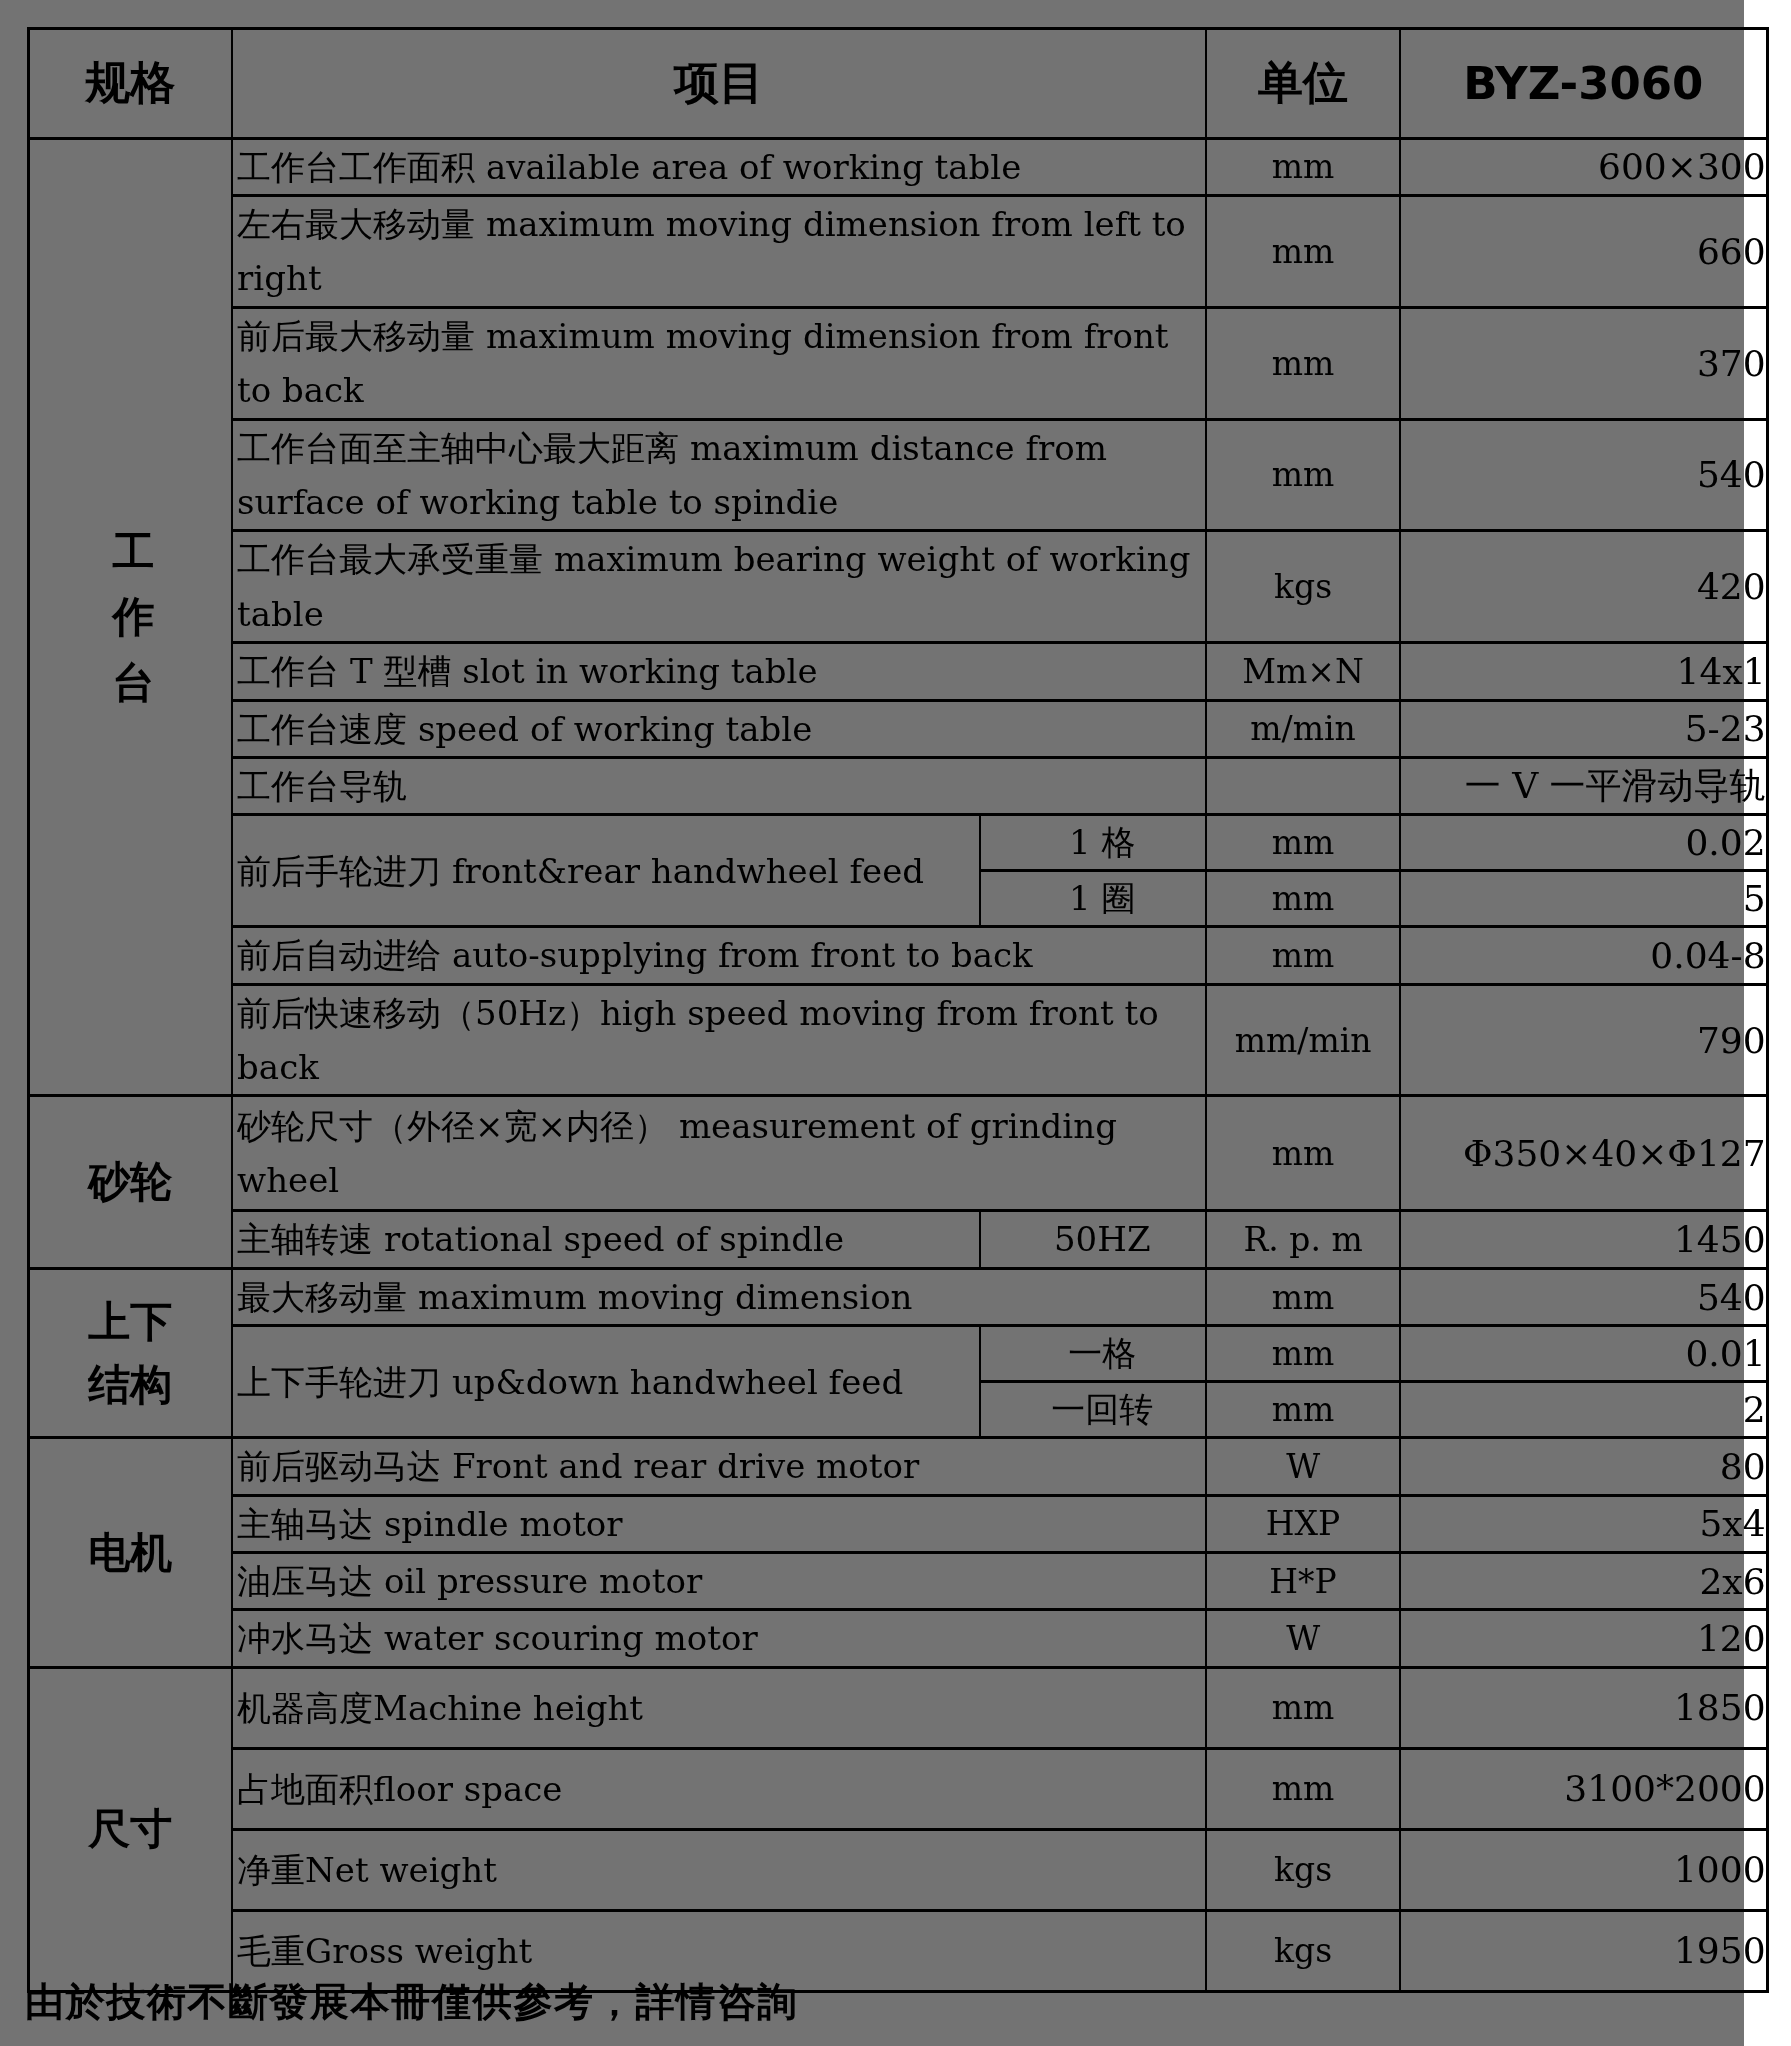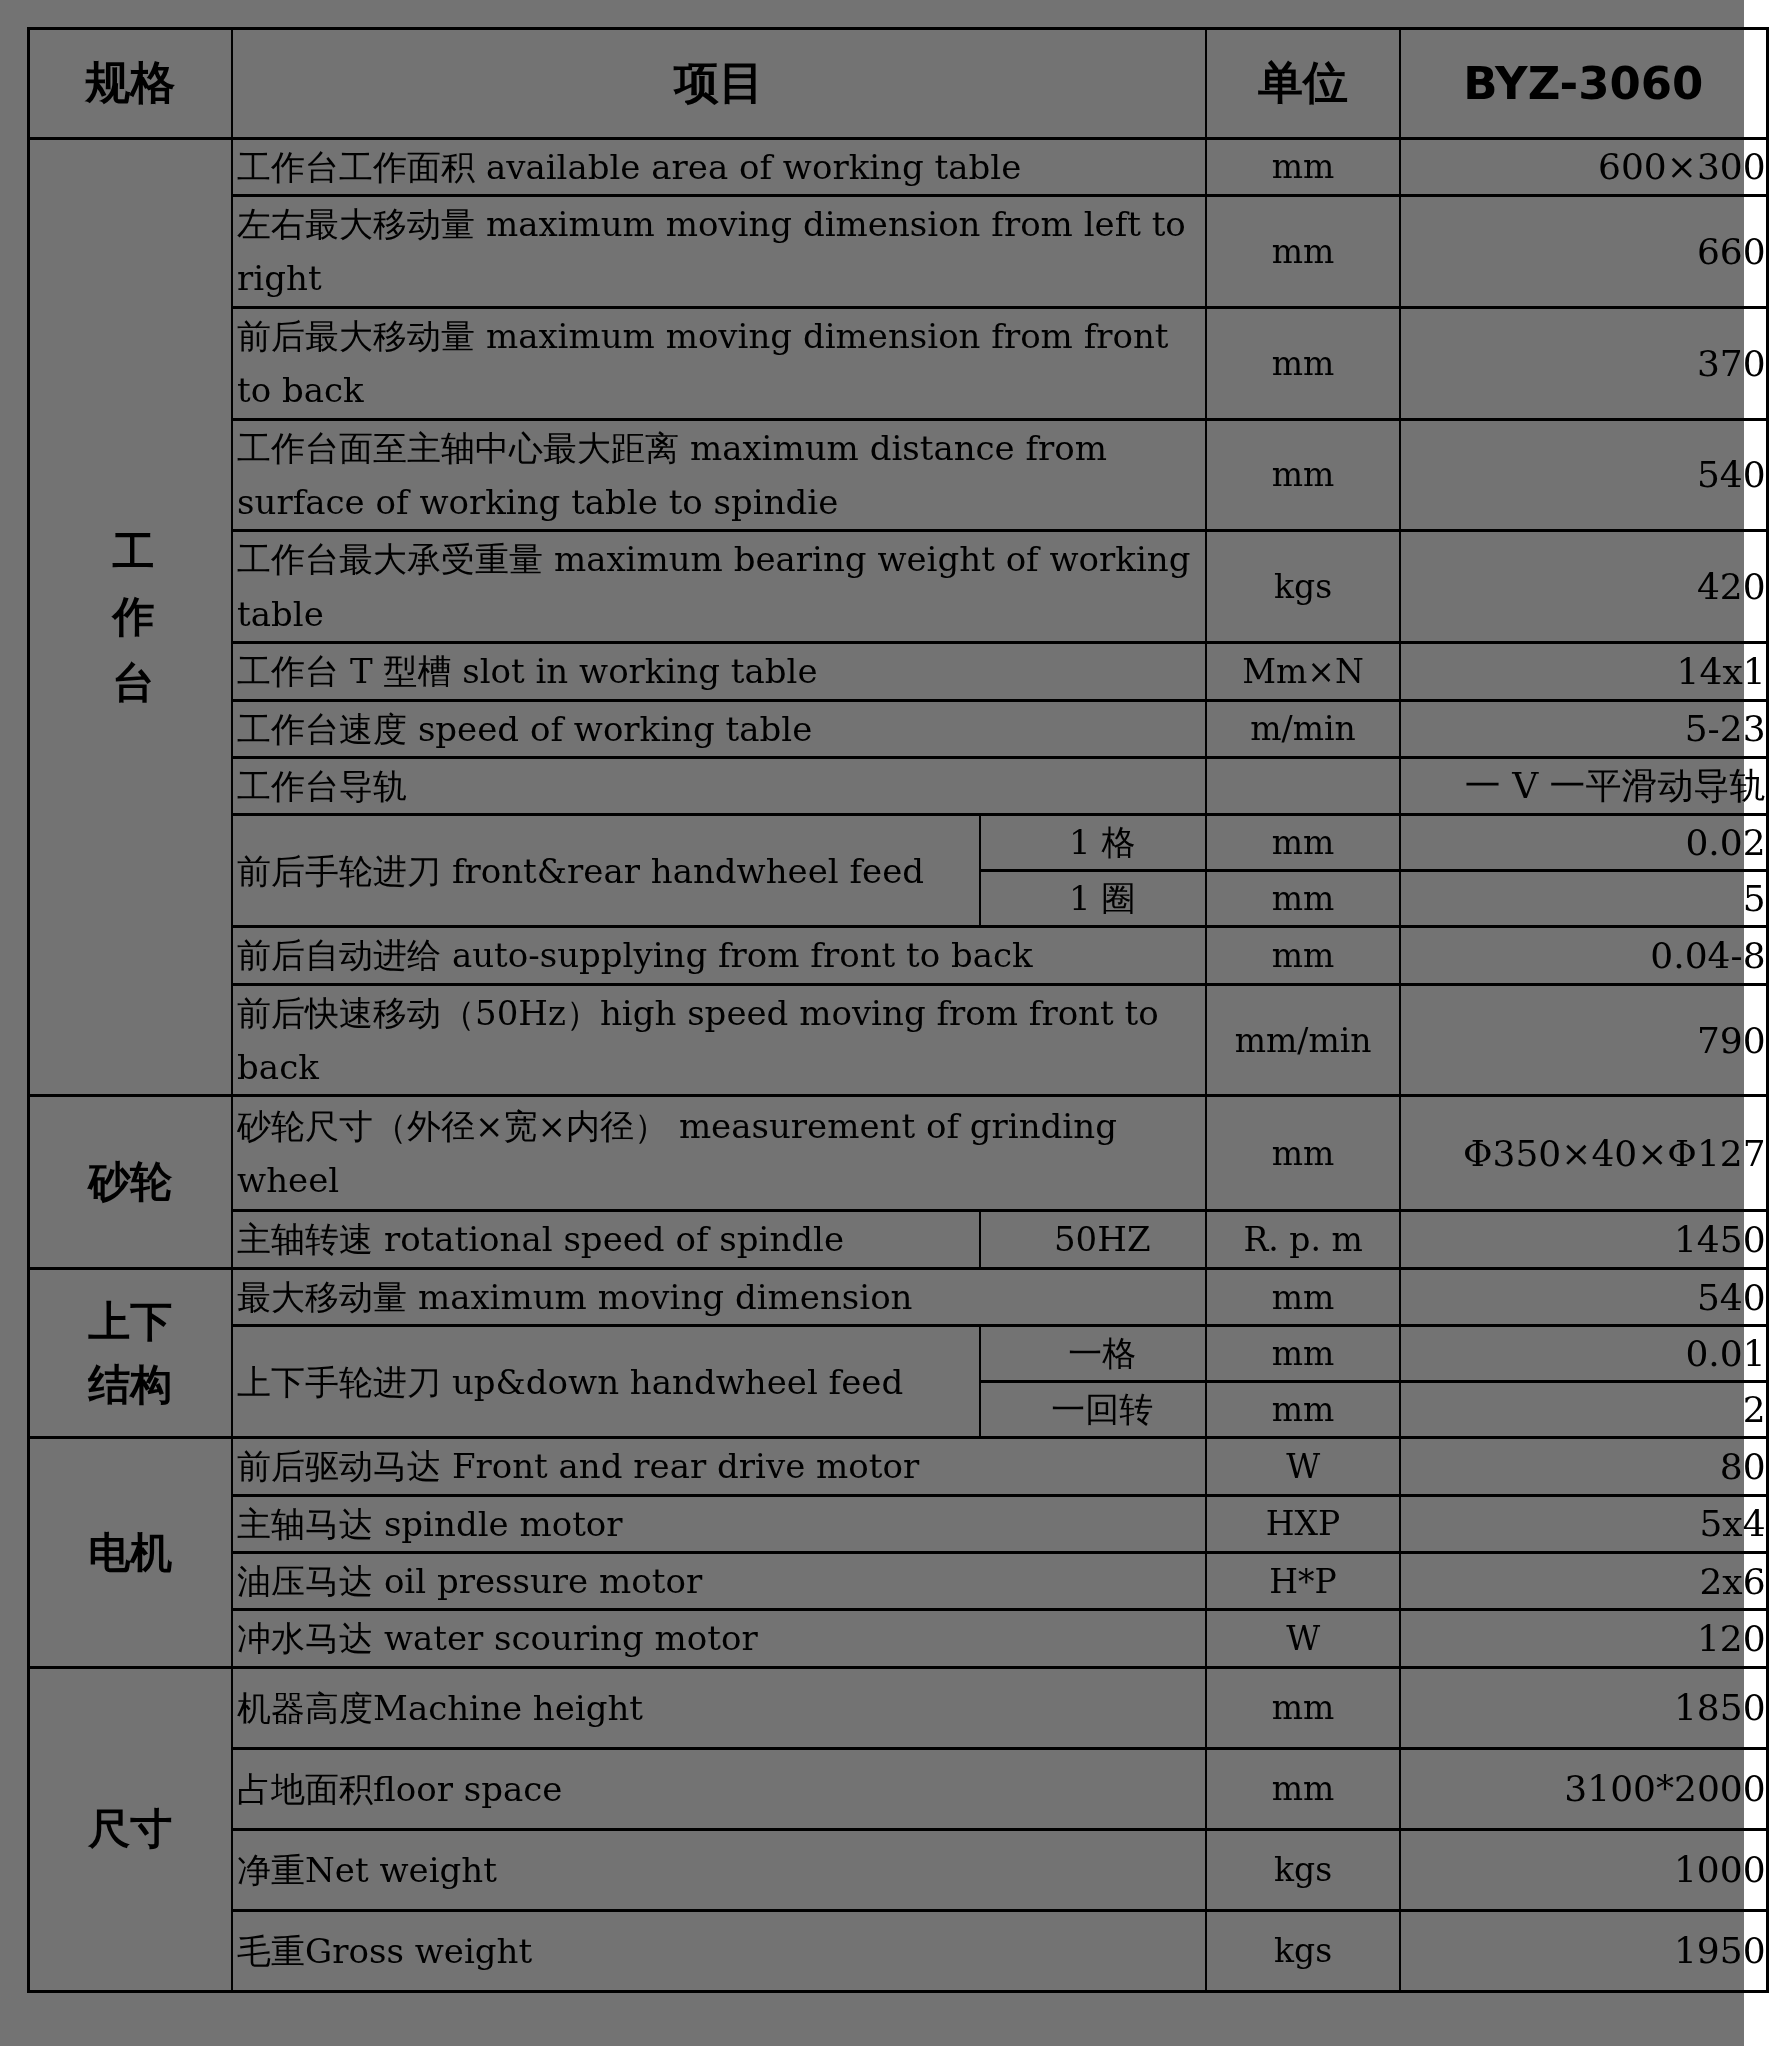--- a/index.html
+++ b/index.html
@@ -241,14 +241,15 @@
       <td class="val">1000</td>
     </tr>
     <tr class="rhsz">
       <td class="item" colspan="2">毛重Gross weight</td>
       <td class="unit">kgs</td>
       <td class="val">1950</td>
     </tr>
   </tbody>
     </table>
 
+  <div class="footer-note">由於技術不斷發展本冊僅供參考，詳情咨詢</div>
 </div>
 
 
 </body></html>

